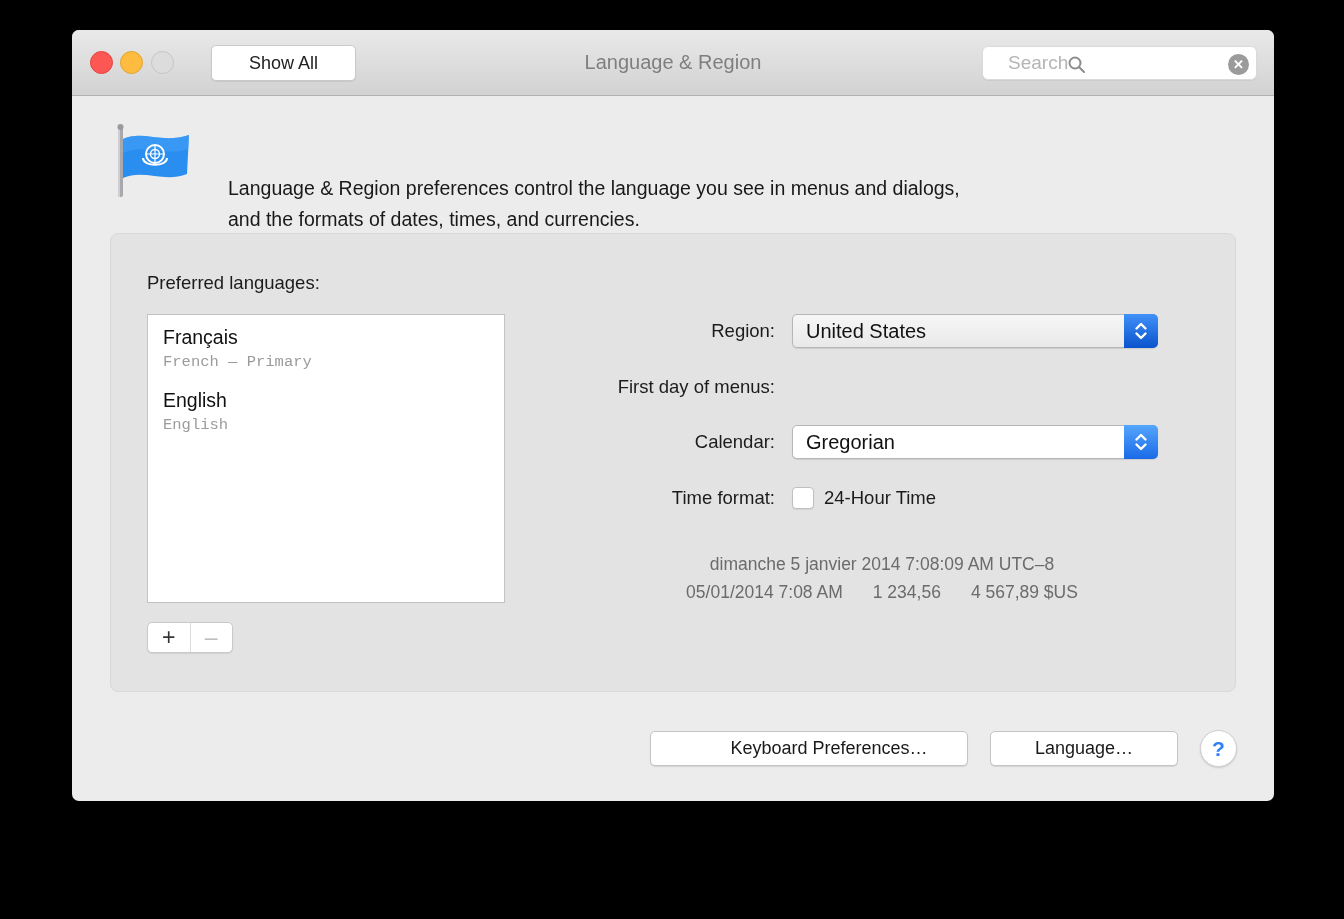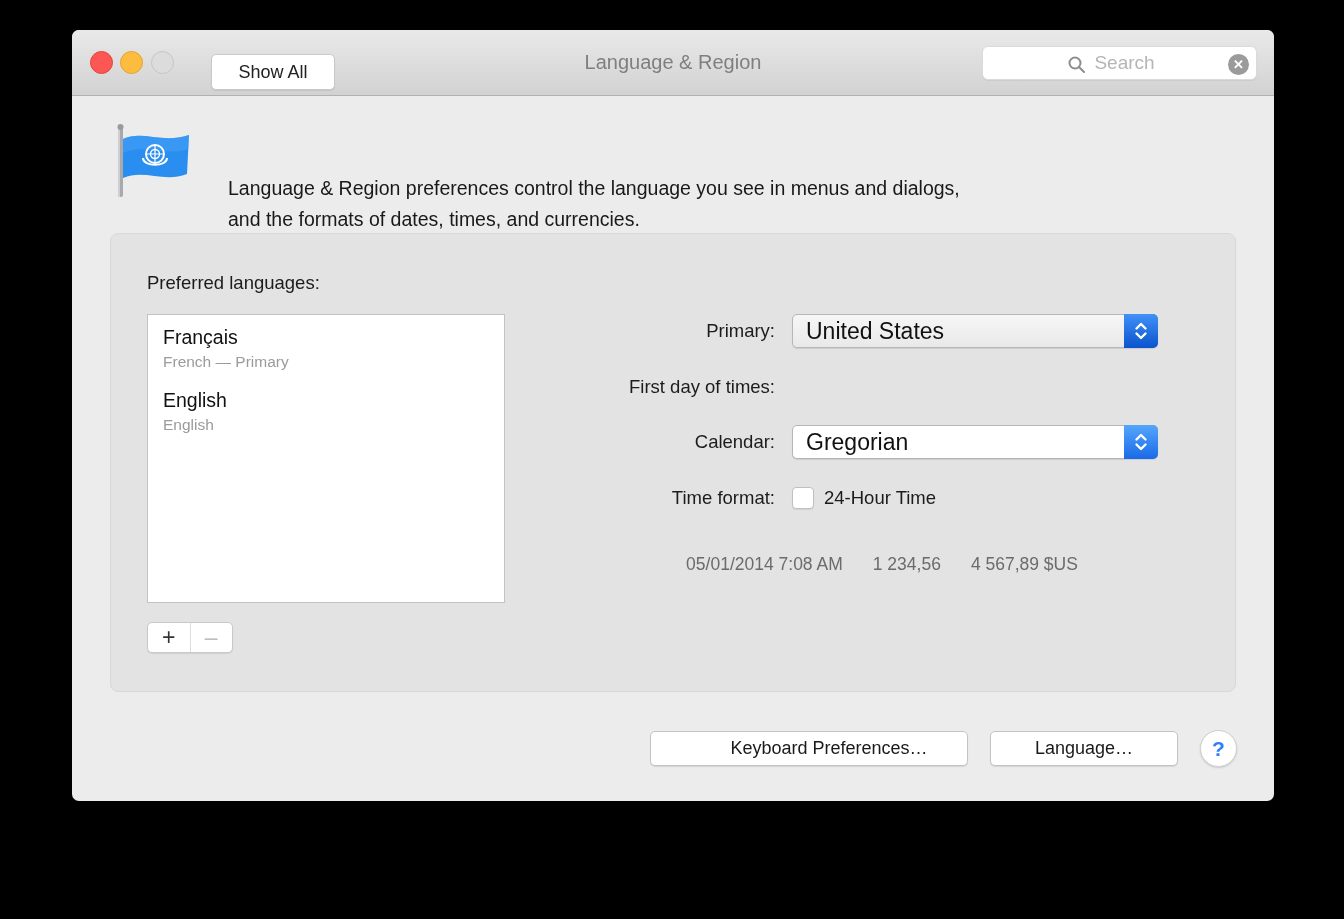--- a/index.html
+++ b/index.html
@@ -13,35 +13,35 @@
 
   
   .titlebar { position:absolute; left:0; top:0; width:100%; height:66px;
               background:linear-gradient(#e9e9e9,#d2d2d2);
               border-bottom:1px solid #b1b1b1; }
   .traffic { position:absolute; top:21px; width:23px; height:23px; border-radius:50%; }
   .t-red    { left:18px; background:#fc5753; border:1px solid #e1433e; }
   .t-yellow { left:48px; background:#fdbc40; border:1px solid #e0a42c; }
   .t-gray   { left:79px; background:#dcdcdc; border:1px solid #c6c6c6; }
 
-  .showall { position:absolute; left:139px; top:15px; width:124px; height:36px;
+  .showall { position:absolute; left:139px; top:15px; width:145px; height:36px;
              background:#fff; border:1px solid #c9c9c9; border-radius:5px;
              box-shadow:0 1px 1px rgba(0,0,0,.08);
-             font-size:18px; color:#222; text-align:center; line-height:34px; cursor:default;margin-top:9px; }
+             font-size:18px; color:#222; text-align:center; line-height:34px; cursor:default; }
 
   .wintitle { position:absolute; left:0; top:0; width:100%; height:66px;
               text-align:center; line-height:64px; font-size:20px; color:#7f7f7f; }
 
   .searchbox { position:absolute; right:17px; top:16px; width:275px; height:34px;
                background:#fff; border:1px solid #dadada; border-radius:6px;
                box-shadow:0 1px 1px rgba(0,0,0,.06);
                display:flex; align-items:center; justify-content:center; }
   .searchbox input { position:absolute; left:0; top:0; width:100%; height:100%;
-               border:none; outline:none; background:transparent; text-align:center;
-               font-size:19px; color:#333; padding:0 40px 0 50px;
+               border:none; outline:none; background:transparent; 
+               font-size:19px; color:#333; padding:0 40px 0 25px;
                font-family:"Liberation Sans", sans-serif; }
   .searchbox input::placeholder { color:#b5b5b5; }
   .search-glyph { position:absolute; left:84px; top:8px; }
   .clear-btn { position:absolute; right:7px; top:7px; width:21px; height:21px;
                border-radius:50%; background:#9b9b9b; color:#fff; text-align:center;
                line-height:21px; font-size:13px; font-weight:bold; cursor:default; }
 
   
   .flag { position:absolute; left:38px; top:92px; width:84px; height:86px; }
   .intro { position:absolute; left:156px; top:143px; width:980px;
@@ -50,37 +50,37 @@
   
   .panel { position:absolute; left:38px; top:203px; width:1126px; height:459px;
            background:#e3e3e3; border:1px solid #d8d8d8; border-radius:8px; }
 
   .pref-label { position:absolute; left:36px; top:38px; font-size:18.5px; color:#1c1c1c; }
 
   .langlist { position:absolute; left:36px; top:80px; width:358px; height:289px;
               background:#fff; border:1px solid #c3c3c3; }
   .lang-item { padding:11px 0 7px 15px; cursor:default; }
   .lang-name { font-size:19.5px; color:#111; }
-  .lang-detail { font-size:15.5px; color:#9b9b9b; margin-top:4px; }
+  .lang-detail { font-size:15.5px; color:#9b9b9b; margin-top:4px;font-family:Liberation Mono, monospace; }
 
   .seg { position:absolute; left:36px; top:388px; width:86px; height:31px;
          background:#fff; border:1px solid #c9c9c9; border-radius:5px;
          box-shadow:0 1px 1px rgba(0,0,0,.08); display:flex; }
   .seg-btn { flex:1; text-align:center; line-height:28px; font-size:23px; cursor:default; }
   .seg-plus { color:#333; border-right:1px solid #dcdcdc; }
   .seg-minus { color:#bdbdbd; }
 
   
   .row-label { position:absolute; width:280px; text-align:right; right:460px;
                font-size:18.5px; color:#1c1c1c; line-height:34px; }
   .popup { position:absolute; left:681px; width:366px; height:34px;
            border:1px solid #b6b6b6; border-radius:5px; background:#fff;
            box-shadow:0 1px 1px rgba(0,0,0,.10); cursor:default; }
   .popup.graybody { background:linear-gradient(#f6f6f6,#e9e9e9); }
-  .popup-text { position:absolute; left:13px; top:0; line-height:32px; font-size:23px; color:#111; }
+  .popup-text { position:absolute; left:13px; top:0; line-height:32px; font-size:20px; color:#111; }
   .popup-cap { position:absolute; right:-1px; top:-1px; width:34px; height:34px;
                border-radius:0 5px 5px 0;
                background:linear-gradient(#55a6fc,#1a6ae8);
                display:flex; align-items:center; justify-content:center; }
   .popup-cap.darkcap { background:linear-gradient(#4191f8,#0a53cd); }
 
   .checkbox { position:absolute; left:681px; width:22px; height:22px; background:#fff;
               border:1px solid #c0c0c0; border-radius:4px;
               box-shadow:0 1px 1px rgba(0,0,0,.08); cursor:default; }
   .check-label { position:absolute; left:713px; font-size:18.5px; color:#1c1c1c;
@@ -161,49 +161,50 @@
           <div class="lang-name">English</div>
           <div class="lang-detail">English</div>
         </div>
       </div>
 
       <div class="seg">
         <div class="seg-btn seg-plus">+</div>
         <div class="seg-btn seg-minus">–</div>
       </div>
 
-      <div class="row-label" style="top:80px;">Primary:</div>
+      <div class="row-label" style="top:80px;">Region:</div>
       <div class="popup graybody" style="top:80px;">
         <span class="popup-text">United States</span>
         <span class="popup-cap darkcap">
           <svg width="18" height="22" viewBox="0 0 18 22">
             <polyline points="4.5,8.5 9,4 13.5,8.5" fill="none" stroke="#fff" stroke-width="2.4" stroke-linecap="round" stroke-linejoin="round"></polyline>
             <polyline points="4.5,13.5 9,18 13.5,13.5" fill="none" stroke="#fff" stroke-width="2.4" stroke-linecap="round" stroke-linejoin="round"></polyline>
           </svg>
         </span>
       </div>
 
-      <div class="row-label" style="top:136px;">First day of times:</div>
+      <div class="row-label" style="top:136px;">First day of menus:</div>
 
       <div class="row-label" style="top:191px;">Calendar:</div>
       <div class="popup" style="top:191px;">
         <span class="popup-text">Gregorian</span>
         <span class="popup-cap">
           <svg width="18" height="22" viewBox="0 0 18 22">
             <polyline points="4.5,8.5 9,4 13.5,8.5" fill="none" stroke="#fff" stroke-width="2.4" stroke-linecap="round" stroke-linejoin="round"></polyline>
             <polyline points="4.5,13.5 9,18 13.5,13.5" fill="none" stroke="#fff" stroke-width="2.4" stroke-linecap="round" stroke-linejoin="round"></polyline>
           </svg>
         </span>
       </div>
 
       <div class="row-label" style="top:247px; line-height:22px; padding-top:6px;">Time format:</div>
       <div class="checkbox" style="top:253px;"></div>
       <div class="check-label" style="top:253px;">24-Hour Time</div>
 
       <div class="preview">
+        <div>dimanche 5 janvier 2014 7:08:09 AM UTC–8</div>
         <div>
           <span>05/01/2014 7:08 AM</span><span class="gap"></span><span>1 234,56</span><span class="gap"></span><span>4 567,89 $US</span>
         </div>
       </div>
     </div>
 
     <div class="push-btn btn-keyboard">Keyboard Preferences…</div>
     <div class="push-btn btn-advanced">Language…</div>
     <div class="help-btn">?</div>
 

